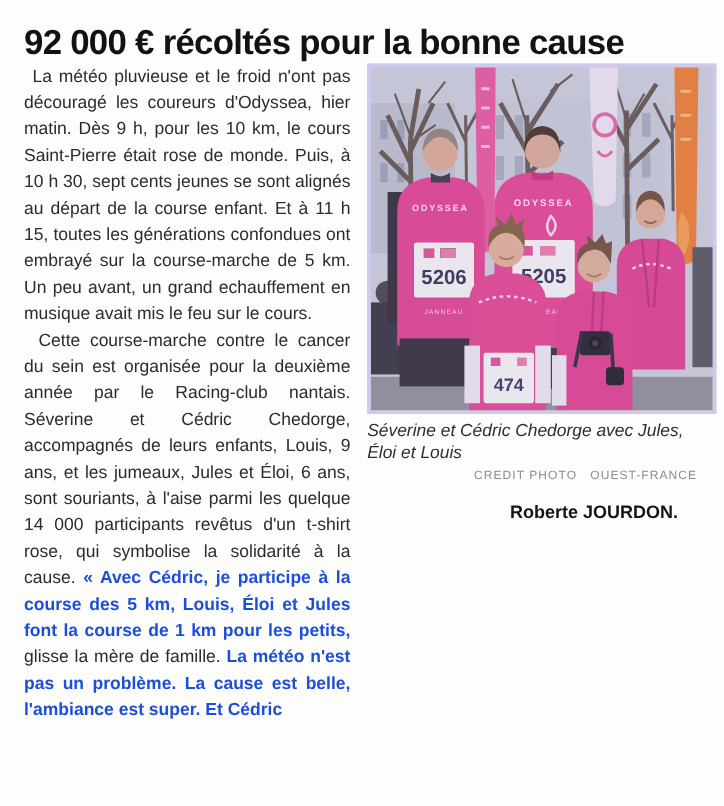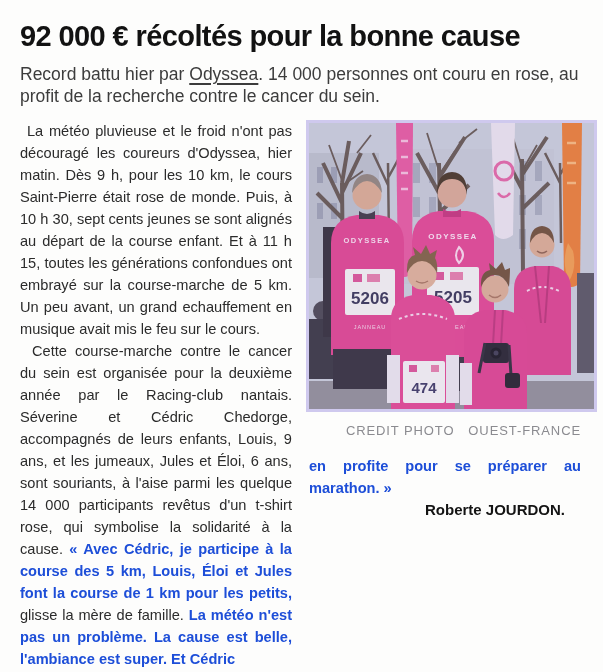--- a/index.html
+++ b/index.html
@@ -35,40 +35,39 @@
     border:3px solid #cfc9ee; background:#c7cbd8;
     overflow:hidden;
   }
   .photo-frame svg { display:block; }
   .caption {
     margin-top:5px; width:280px;
     font-size:14.5px; line-height:18.5px;
     font-style:italic; color:#2e2e2e;
   }
   .credit {
-    margin-top:11px; padding-right:16px;
+    margin-top:4px; padding-right:16px;
     text-align:right;
-    font-size:13px; letter-spacing:0.9px;
+    font-size:10px; letter-spacing:0.9px;
     color:#8b8b90;
   }
   .col-right .body-text { margin-top:17px; margin-left:3px; width:272px; }
   .col-right .body-text p + p { margin-top:0; }
   .byline {
     margin-top:2px; padding-right:16px; width:275px;
     text-align:right; font-size:15px; font-weight:bold; color:#141414;
   }
 </style>
 </head>
 <body>
 
 <div class="page">
 
   <h1 class="headline">92 000 € récoltés pour la bonne cause</h1>
 
-  <div class="standfirst"><span>Record battu hier par </span><span class="u">Odyssea</span><span>. 14 000 personnes ont couru en rose, au profit de la recherche contre le cancer du sein.</span></div>
 
   <div class="cols">
 
     <div class="col-left body-text">
       <p class="indent-sm"><span>La météo pluvieuse et le froid n'ont pas découragé les coureurs d'Odyssea, hier matin. Dès 9 h, pour les 10 km, le cours Saint-Pierre était rose de monde. Puis, à 10 h 30, sept cents jeunes se sont alignés au départ de la course enfant. Et à 11 h 15, toutes les générations confondues ont embrayé sur la course-marche de 5 km. Un peu avant, un grand echauffement en musique avait mis le feu sur le cours.</span></p>
       <p class="indent"><span>Cette course-marche contre le cancer du sein est organisée pour la deuxième année par le Racing-club nantais. Séverine et Cédric Chedorge, accompagnés de leurs enfants, Louis, 9 ans, et les jumeaux, Jules et Éloi, 6 ans, sont souriants, à l'aise parmi les quelque 14 000 participants revêtus d'un t-shirt rose, qui symbolise la solidarité à la cause. </span><span class="b">« Avec Cédric, je participe à la course des 5 km, Louis, Éloi et Jules font la course de 1 km pour les petits, </span><span>glisse la mère de famille. </span><span class="b">La météo n'est pas un problème. La cause est belle, l'ambiance est super. Et Cédric</span></p>
     </div>
 
     <div class="col-right">
 
@@ -213,23 +212,23 @@
               <circle cx="187" cy="230" r="2.5" fill="#3d3950"></circle>
               <path d="M176,220 L170,250 M200,222 L202,252" stroke="#2a2734" stroke-width="3"></path>
             </g>
             <rect x="196" y="250" width="15" height="15" rx="3" fill="#1f1c26"></rect>
           </g>
 
           <rect x="0" y="0" width="285" height="286" fill="#b3a6e0" opacity="0.12"></rect>
         </svg>
       </div>
 
+      <div class="caption">Séverine et Cédric Chedorge avec Jules, Éloi et Louis</div>
       <div class="credit">CREDIT PHOTO OUEST-FRANCE</div>
 
       <div class="body-text">
-        <p><span class="b">en profite pour se préparer au marathon. »</span></p>
       </div>
 
       <div class="byline">Roberte JOURDON.</div>
 
     </div>
   </div>
 </div>
 
 </body></html>

